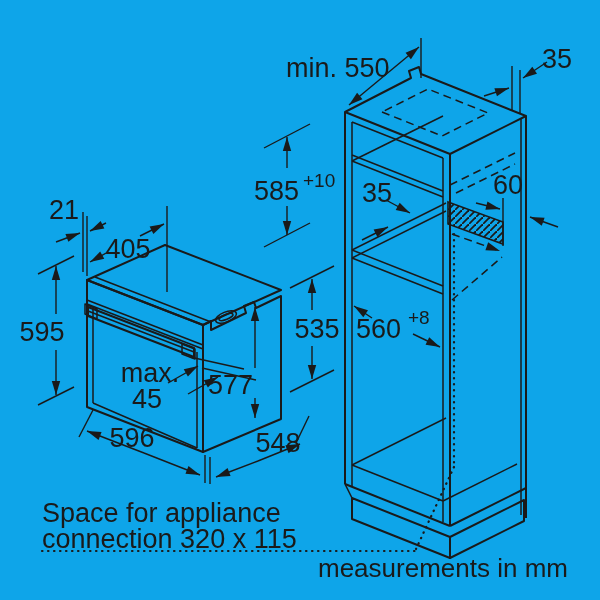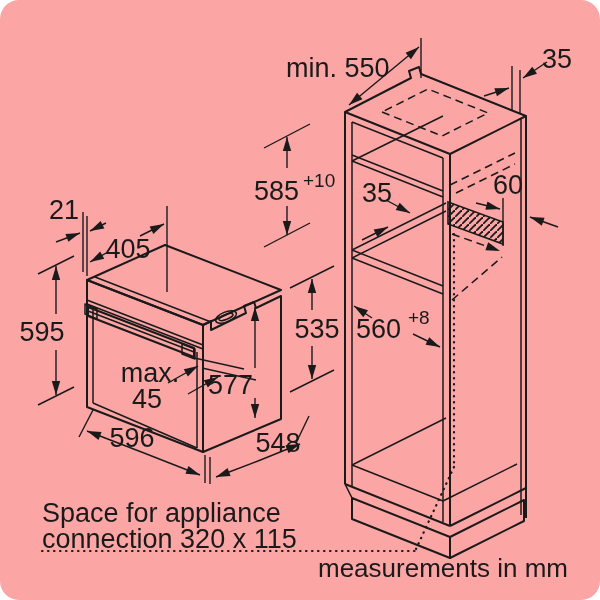--- a/index.html
+++ b/index.html
@@ -1,16 +1,16 @@
 <!DOCTYPE html>
 <html><head>
 <meta charset="utf-8">
 <style>
   html,body{margin:0;padding:0;background:#ffffff;}
-  .stage{width:600px;height:600px;position:relative;background:#fca5a5;overflow:hidden;border-radius:19px;}
+  .stage{width:600px;height:600px;position:relative;background:#0ea5e9;overflow:hidden;}
   svg{display:block;}
   text{font-family:"Liberation Sans","DejaVu Sans",sans-serif;fill:#1a1a1a;}
   .dim{font-size:27px;}
   .dim-sup{font-size:19px;}
   .caption{font-size:27px;}
   .note{font-size:26px;}
   .s-out{stroke:#1a1a1a;stroke-width:2;fill:none;stroke-linejoin:round;}
   .s-in{stroke:#1a1a1a;stroke-width:1.5;fill:none;stroke-linejoin:round;}
   .s-dim{stroke:#1a1a1a;stroke-width:1.4;fill:none;}
   .s-dash{stroke:#1a1a1a;stroke-width:1.5;fill:none;stroke-dasharray:8 5;}

